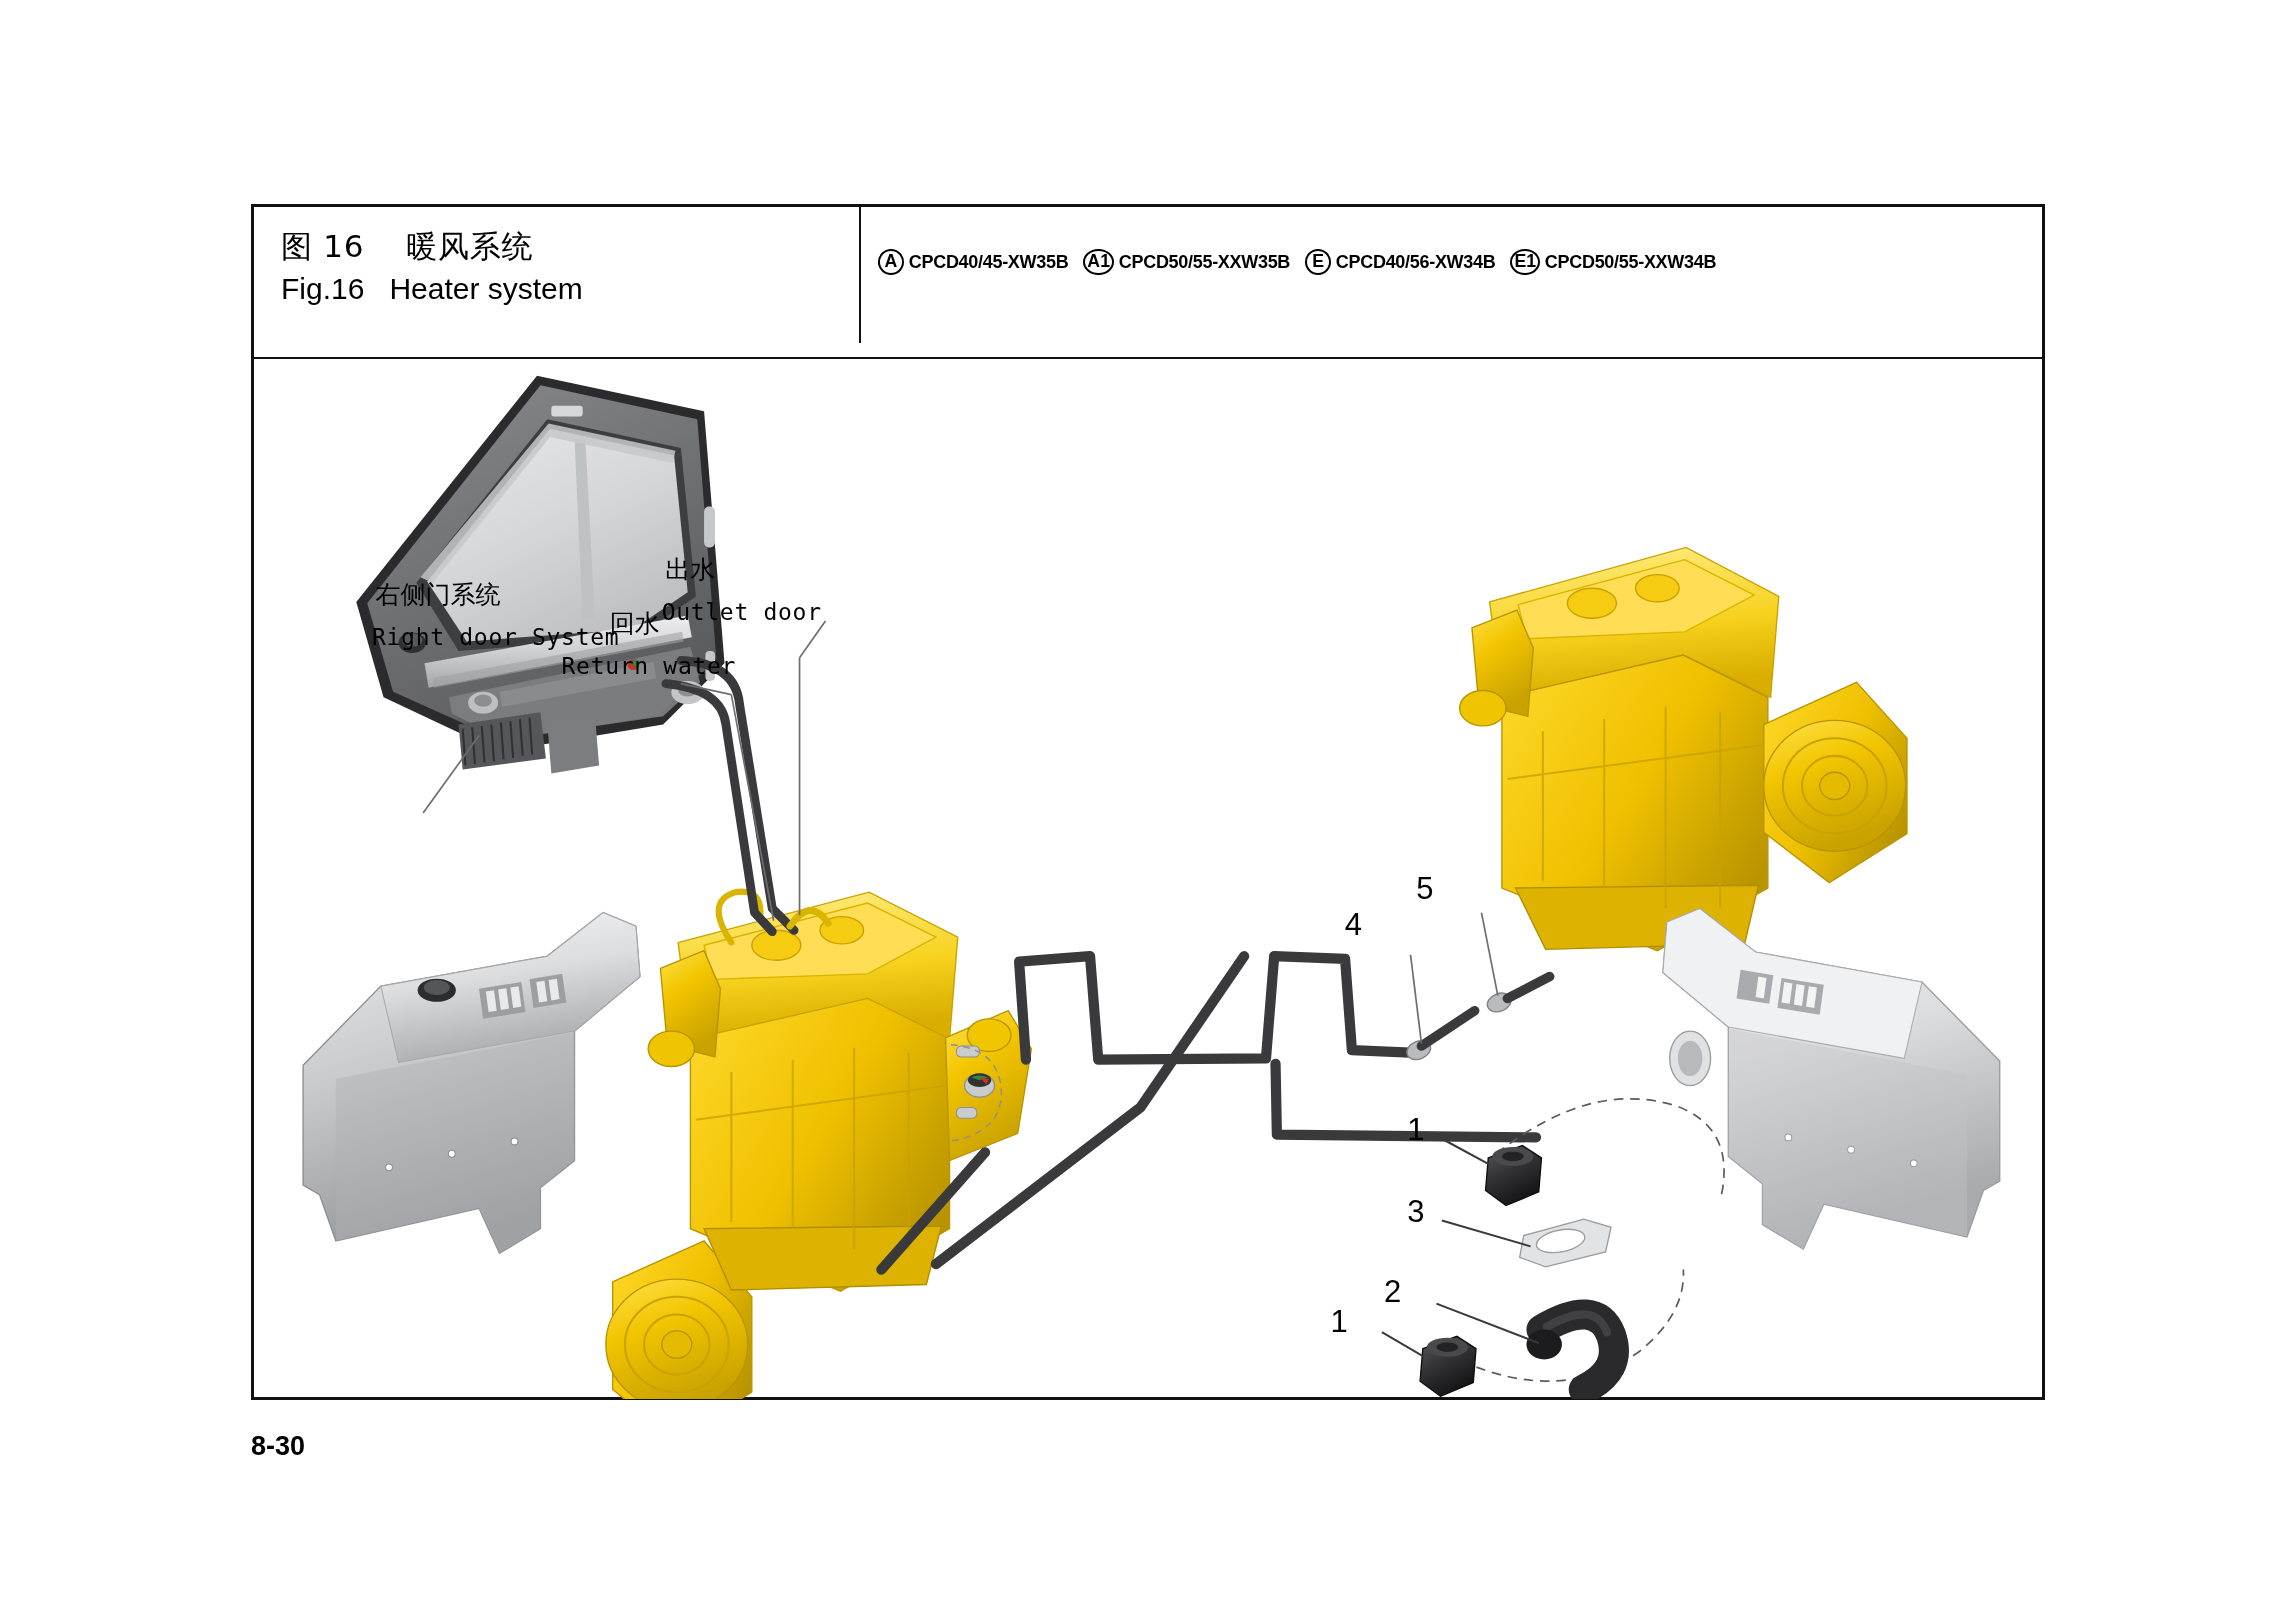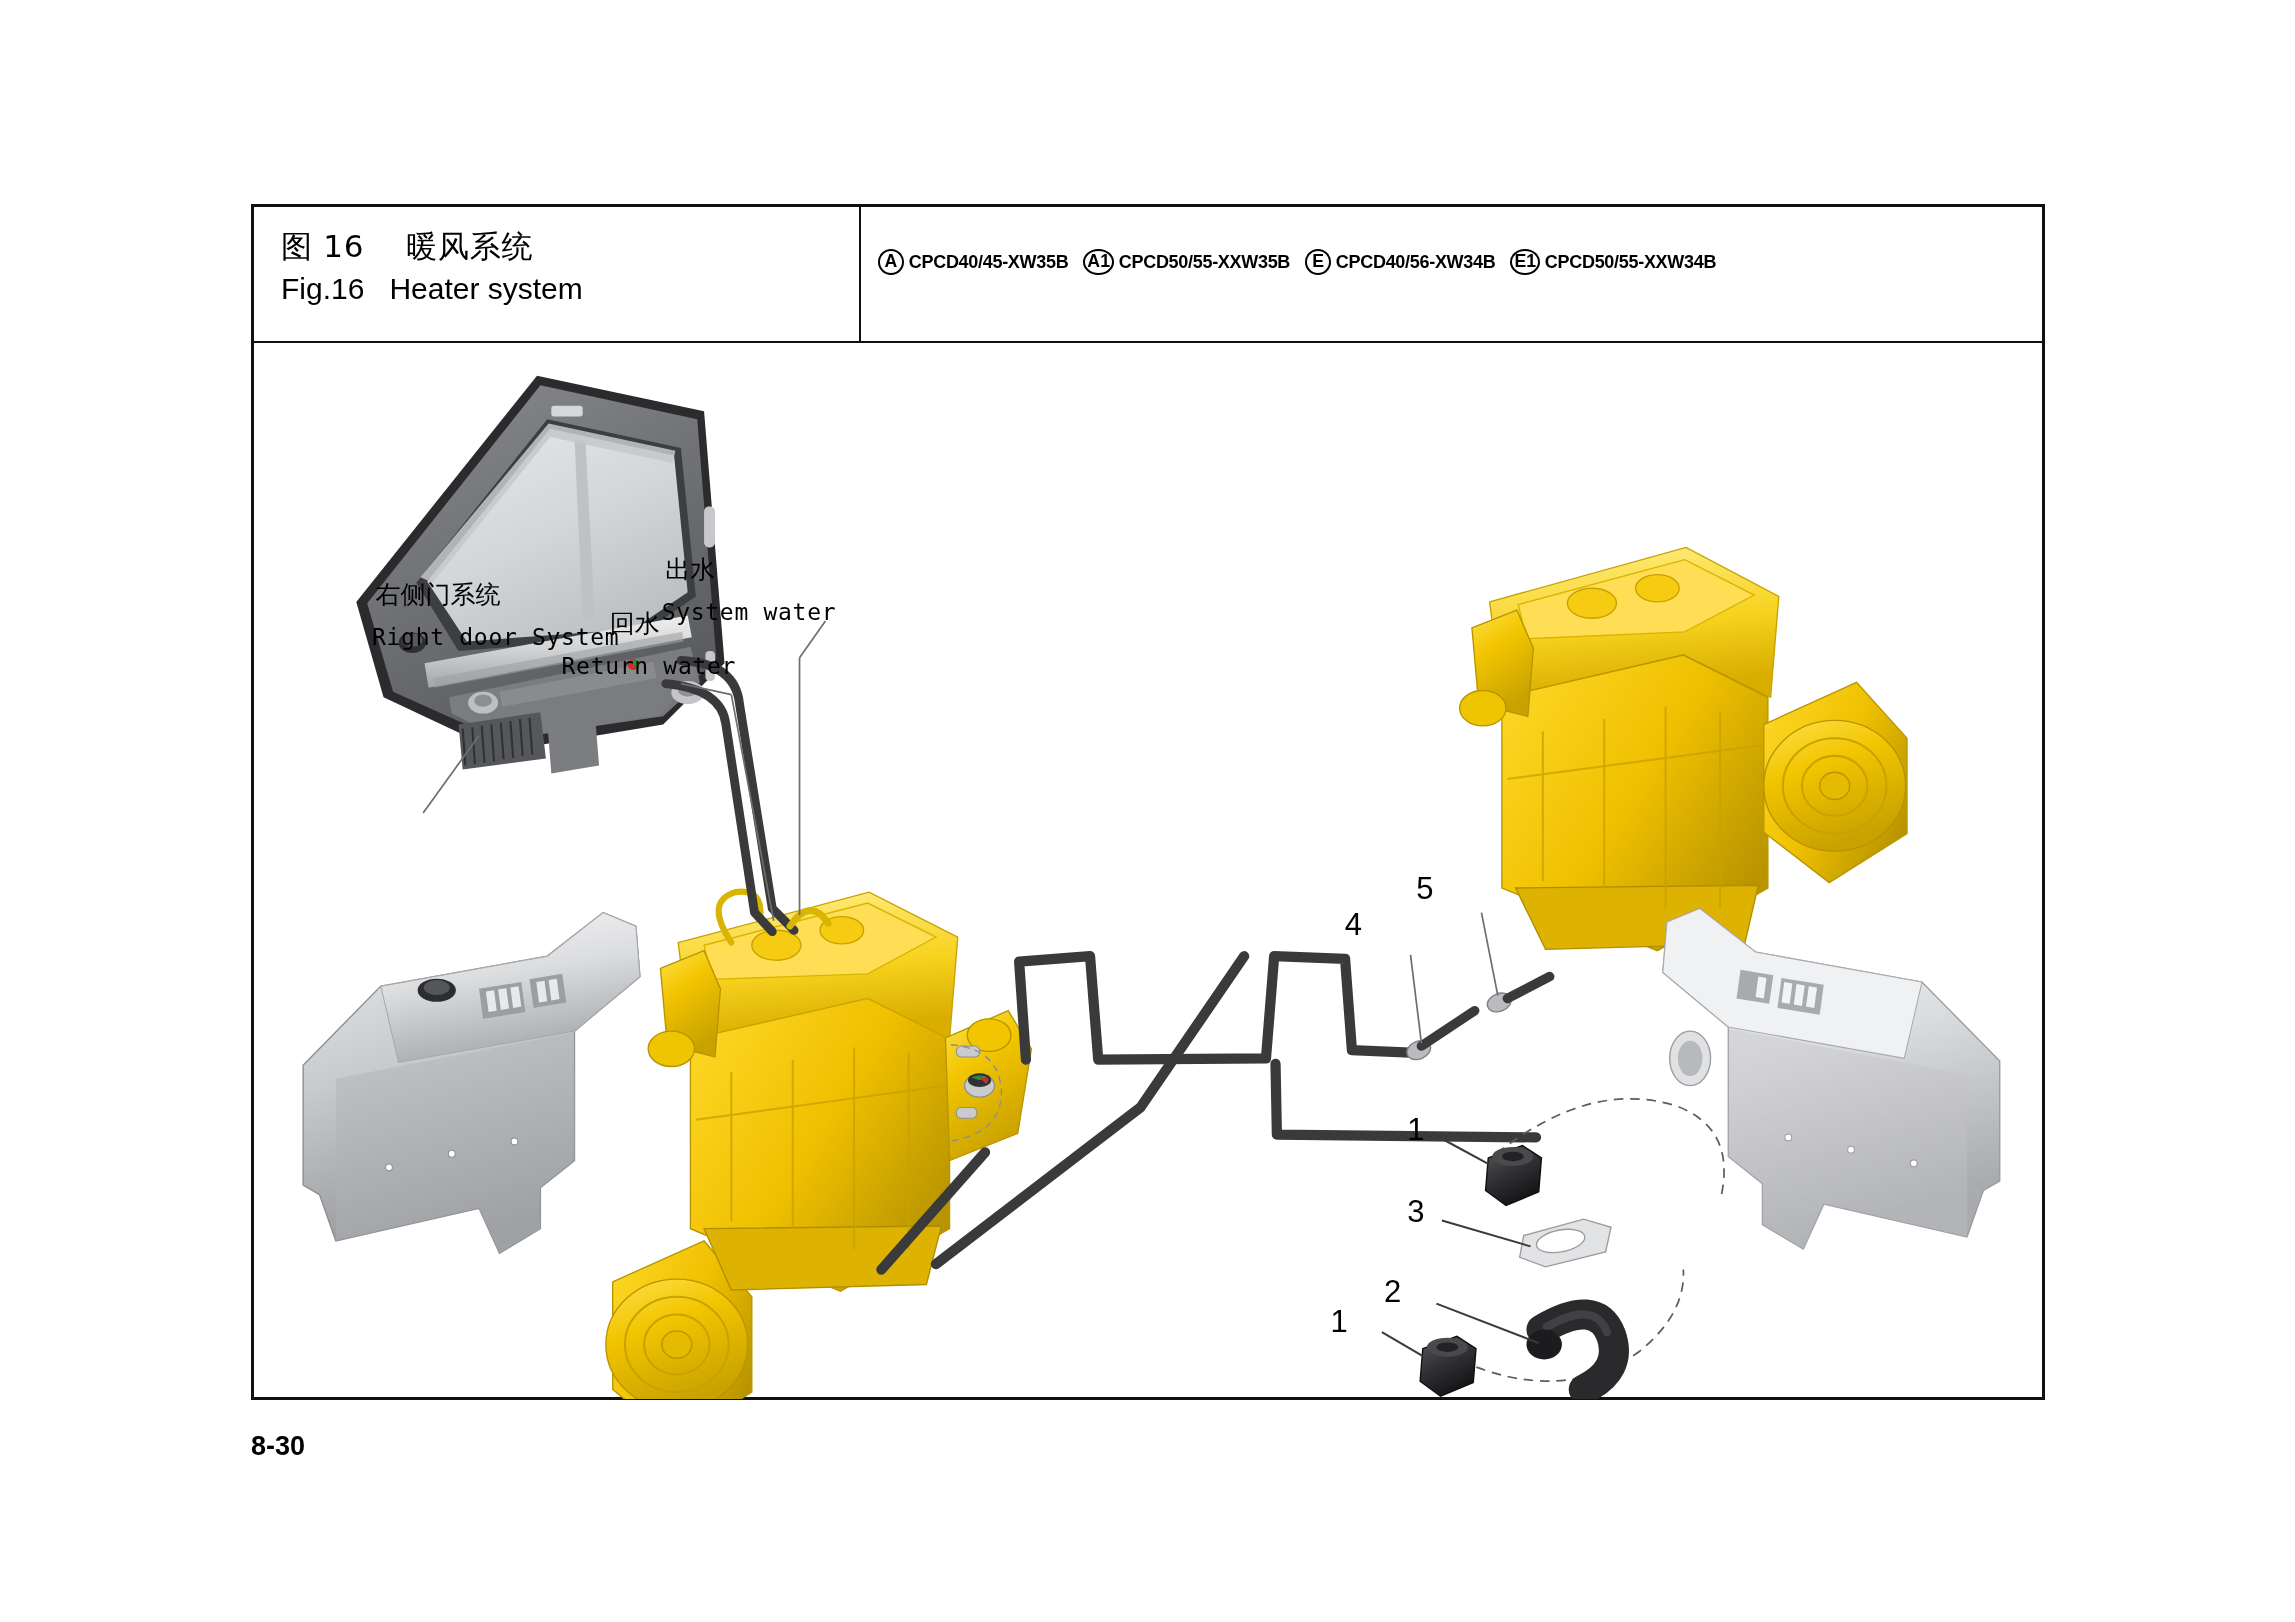--- a/index.html
+++ b/index.html
@@ -2,21 +2,21 @@
 <html style="font-size:11px"><head>
 <meta charset="utf-8">
 <style>
   html,body{margin:0;padding:0;background:#fff;}
   body{width:2295px;height:1622px;position:relative;overflow:hidden;
        font-family:"Liberation Sans",sans-serif;color:#000;}
 
   
   #page-frame{position:absolute;left:251px;top:204px;width:1794px;height:1196px;
               border:3.4px solid #111;box-sizing:border-box;background:#fff;}
-  #title-block{position:absolute;left:0;top:0;width:100%;height:136px;
+  #title-block{position:absolute;left:0;top:0;width:100%;height:152px;
                border-bottom:2px solid #111;box-sizing:border-box;}
   #title-divider{position:absolute;left:605px;top:0;width:2px;height:136px;background:#111;}
 
   #fig-zh{position:absolute;left:27px;top:19px;font-size:31px;letter-spacing:0.7px;
           font-family:"DejaVu Sans",sans-serif;white-space:pre;}
   #fig-en{position:absolute;left:27px;top:65px;font-size:30px;white-space:pre;}
 
   #model-row{position:absolute;left:624px;top:42px;display:flex;align-items:center;
              gap:0px;white-space:nowrap;}
   .model-item{display:flex;align-items:center;margin-right:15px;}
@@ -362,21 +362,21 @@
       <line x1="1742" y1="1168" x2="1812" y2="1206" stroke="#3A3A3C" stroke-width="3"></line>
       <line x1="1742" y1="1288" x2="1872" y2="1326" stroke="#3A3A3C" stroke-width="3"></line>
       <line x1="1734" y1="1410" x2="1884" y2="1468" stroke="#3A3A3C" stroke-width="3"></line>
       <line x1="1654" y1="1452" x2="1716" y2="1488" stroke="#3A3A3C" stroke-width="3"></line>
     </svg>
 
     <div class="cjk-lbl" style="left:6.8%;top:22.5%;">右侧门系统</div>
     <div class="mono-lbl" style="left:6.6%;top:26.6%;">Right door System</div>
 
     <div class="cjk-lbl" style="left:23.0%;top:20.2%;">出水</div>
-    <div class="mono-lbl" style="left:22.8%;top:24.2%;">System water</div>
+    <div class="mono-lbl" style="left:22.8%;top:24.2%;">Outlet door</div>
 
     <div class="cjk-lbl" style="left:19.0%;top:25.3%;margin-left:16px;">回水</div>
     <div class="mono-lbl" style="left:17.2%;top:29.4%;">Return water</div>
 
     <div class="callout-num" style="left:65.0%;top:50.0%;">5</div>
     <div class="callout-num" style="left:61.0%;top:53.4%;">4</div>
     <div class="callout-num" style="left:64.5%;top:72.8%;">1</div>
     <div class="callout-num" style="left:64.5%;top:80.6%;">3</div>
     <div class="callout-num" style="left:63.2%;top:88.2%;">2</div>
     <div class="callout-num" style="left:60.2%;top:91.0%;">1</div>

